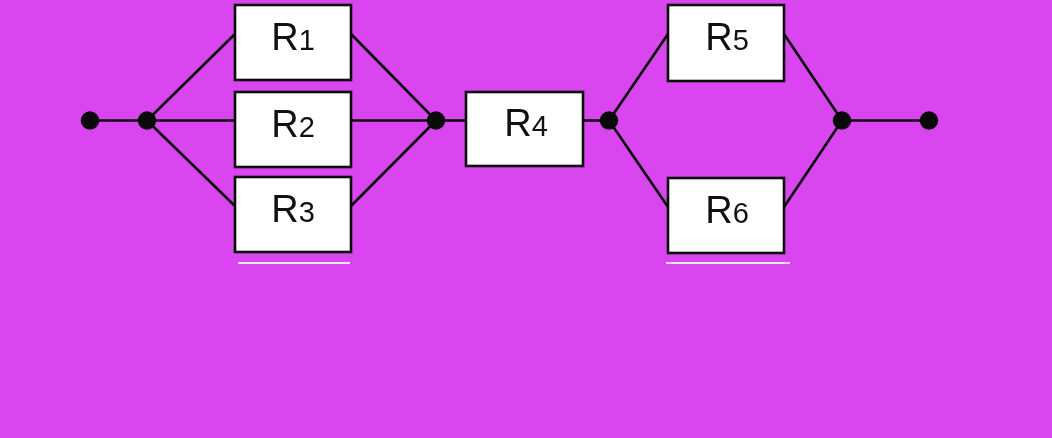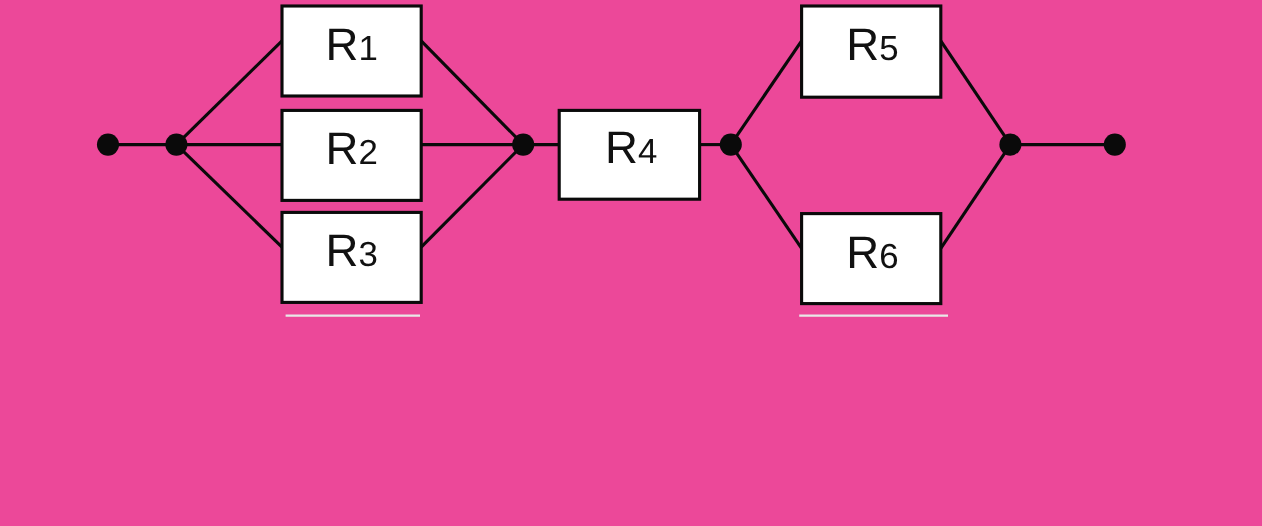--- a/index.html
+++ b/index.html
@@ -4,21 +4,21 @@
 <style>
   html, body {
     margin: 0;
     padding: 0;
     background: #ffffff;
   }
   .canvas {
     position: relative;
     width: 1052px;
     height: 438px;
-    background: #ec4899;
+    background: #d946ef;
     overflow: hidden;
   }
   svg {
     display: block;
   }
   .wire {
     stroke: #0a0a0a;
     stroke-width: 2.6;
     fill: none;
   }

